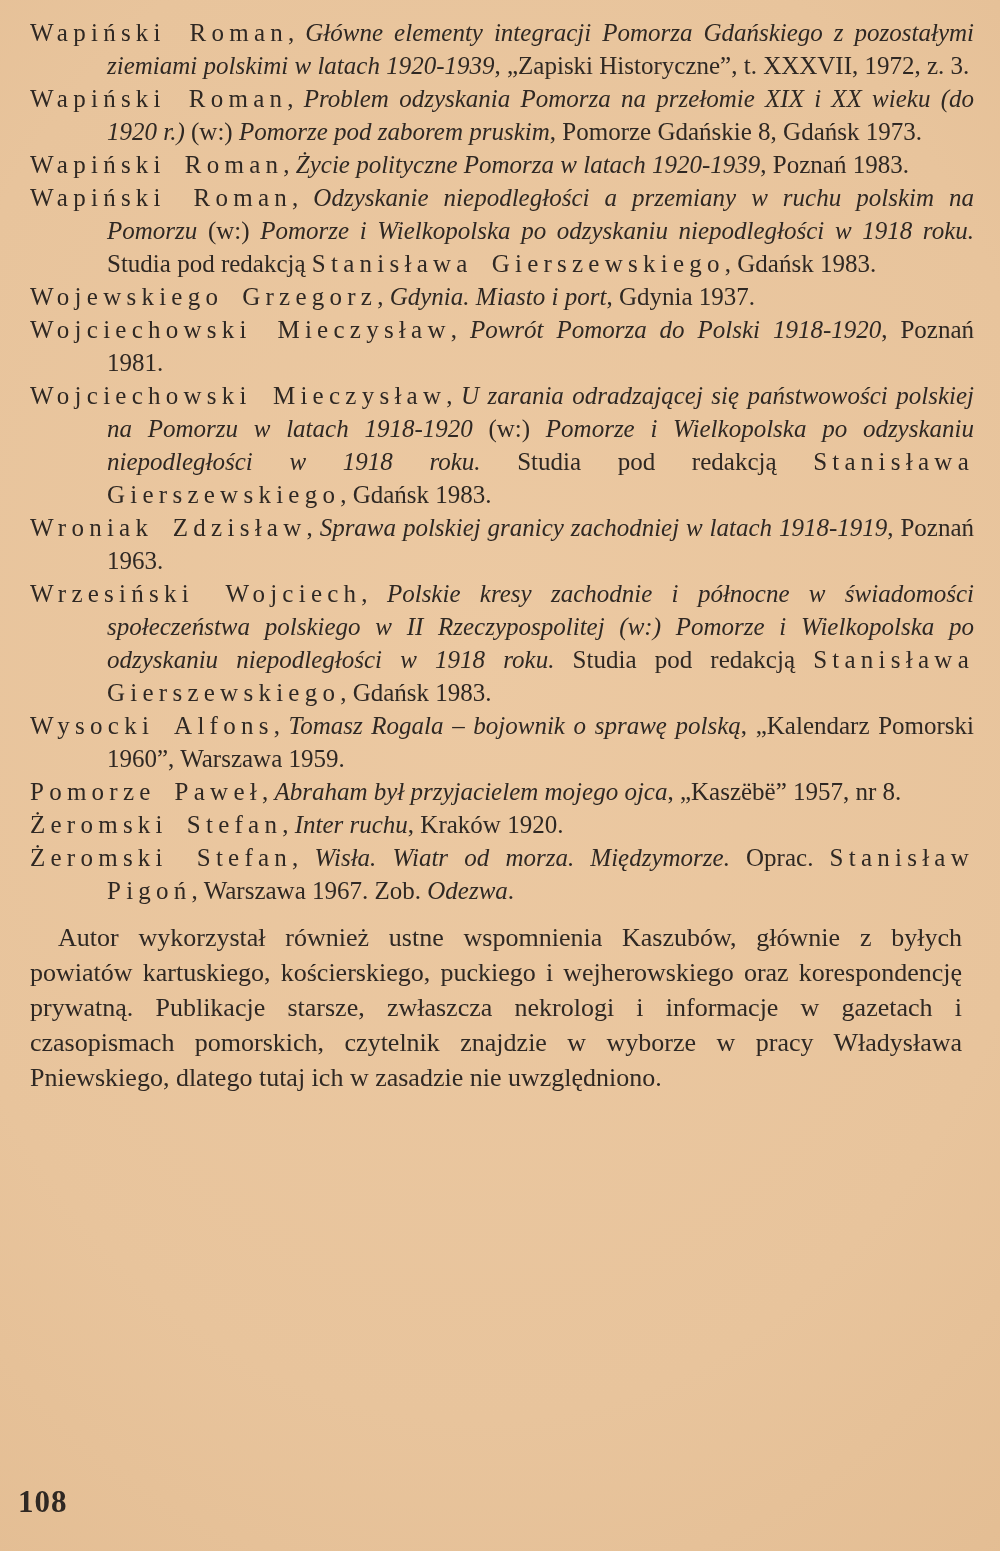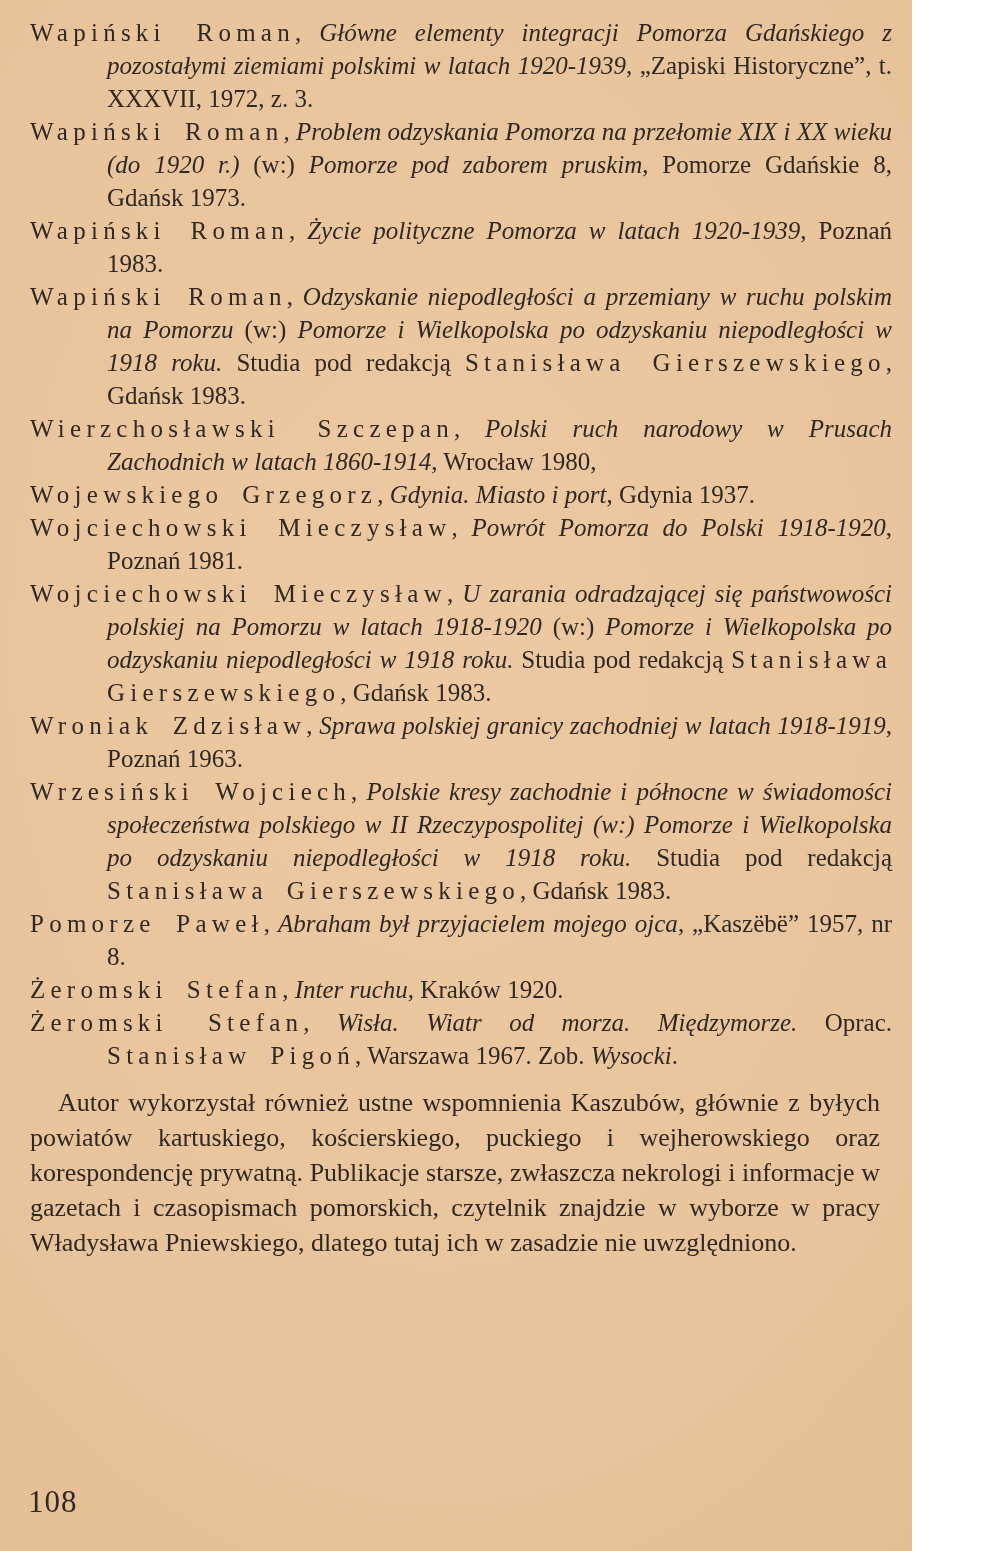--- a/index.html
+++ b/index.html
@@ -1,29 +1,29 @@
 <!DOCTYPE html>
 <html lang="pl"><head>
 <meta charset="utf-8">
 <style>
   html, body {
     margin: 0;
     padding: 0;
   }
   .page {
     position: relative;
-    width: 912px;
+    width: 1000px;
     height: 1551px;
     box-sizing: border-box;
     overflow: hidden;
     background:
       radial-gradient(ellipse 130% 110% at 48% 42%, #ecc9a2 0%, #e8c49c 45%, #e2bb90 75%, #d3a87c 100%);
     color: #2f2823;
     font-family: "Liberation Serif", "DejaVu Serif", serif;
-    padding: 16px 20px 0 30px;
+    padding: 16px 26px 0 30px;
   }
   .bib {
     font-size: 25px;
     line-height: 33px;
   }
   .entry {
     padding-left: 77px;
     text-indent: -77px;
     text-align: justify;
     hyphens: auto;
@@ -41,40 +41,41 @@
     margin: 13px 12px 0 0;
     font-size: 26px;
     line-height: 35px;
     text-align: justify;
     text-indent: 28px;
     hyphens: auto;
     -webkit-hyphens: auto;
   }
   .pagenum {
     position: absolute;
-    left: 28px;
+    left: 18px;
     top: 1484px;
     font-size: 31px;
     letter-spacing: 1px;
+    font-weight: bold;
   }
 </style>
 </head>
 <body>
 
 <div class="page">
   <div class="bib" id="bib">
       <div class="entry"><span class="spaced">Wapiński Roman</span><span class="roman">, </span><span class="italic">Główne elementy integracji Pomorza Gdańskiego z pozostałymi ziemiami polskimi w latach 1920-1939</span><span class="roman">, „Zapiski Historyczne”, t. XXXVII, 1972, z. 3.</span></div>
       <div class="entry"><span class="spaced">Wapiński Roman</span><span class="roman">, </span><span class="italic">Problem odzyskania Pomorza na przełomie XIX i XX wieku (do 1920 r.)</span><span class="roman"> (w:) </span><span class="italic">Pomorze pod zaborem pruskim</span><span class="roman">, Pomorze Gdańskie 8, Gdańsk 1973.</span></div>
       <div class="entry"><span class="spaced">Wapiński Roman</span><span class="roman">, </span><span class="italic">Życie polityczne Pomorza w latach 1920-1939</span><span class="roman">, Poznań 1983.</span></div>
       <div class="entry"><span class="spaced">Wapiński Roman</span><span class="roman">, </span><span class="italic">Odzyskanie niepodległości a przemiany w ruchu polskim na Pomorzu</span><span class="roman"> (w:) </span><span class="italic">Pomorze i Wielkopolska po odzyskaniu niepodległości w 1918 roku.</span><span class="roman"> Studia pod redakcją </span><span class="spaced">Stanisława Gierszewskiego</span><span class="roman">, Gdańsk 1983.</span></div>
-      <div class="entry"><span class="spaced">Wierzchosławski Szczepan</span><span class="roman">, </span><span class="italic">Polski ruch narodowy w Prusach Zachodnich w latach 1860-1914</span><span class="roman">, Wrocław 1980,</span></div>
       <div class="entry"><span class="spaced">Wojewskiego Grzegorz</span><span class="roman">, </span><span class="italic">Gdynia. Miasto i port</span><span class="roman">, Gdynia 1937.</span></div>
       <div class="entry"><span class="spaced">Wojciechowski Mieczysław</span><span class="roman">, </span><span class="italic">Powrót Pomorza do Polski 1918-1920</span><span class="roman">, Poznań 1981.</span></div>
       <div class="entry"><span class="spaced">Wojciechowski Mieczysław</span><span class="roman">, </span><span class="italic">U zarania odradzającej się państwowości polskiej na Pomorzu w latach 1918-1920</span><span class="roman"> (w:) </span><span class="italic">Pomorze i Wielkopolska po odzyskaniu niepodległości w 1918 roku.</span><span class="roman"> Studia pod redakcją </span><span class="spaced">Stanisława Gierszewskiego</span><span class="roman">, Gdańsk 1983.</span></div>
       <div class="entry"><span class="spaced">Wroniak Zdzisław</span><span class="roman">, </span><span class="italic">Sprawa polskiej granicy zachodniej w latach 1918-1919</span><span class="roman">, Poznań 1963.</span></div>
       <div class="entry"><span class="spaced">Wrzesiński Wojciech</span><span class="roman">, </span><span class="italic">Polskie kresy zachodnie i północne w świadomości społeczeństwa polskiego w II Rzeczypospolitej (w:) Pomorze i Wielkopolska po odzyskaniu niepodległości w 1918 roku.</span><span class="roman"> Studia pod redakcją </span><span class="spaced">Stanisława Gierszewskiego</span><span class="roman">, Gdańsk 1983.</span></div>
+      <div class="entry"><span class="spaced">Wysocki Alfons</span><span class="roman">, </span><span class="italic">Tomasz Rogala – bojownik o sprawę polską</span><span class="roman">, „Kalendarz Pomorski 1960”, Warszawa 1959.</span></div>
       <div class="entry"><span class="spaced">Pomorze Paweł</span><span class="roman">, </span><span class="italic">Abraham był przyjacielem mojego ojca</span><span class="roman">, „Kaszëbë” 1957, nr 8.</span></div>
       <div class="entry"><span class="spaced">Żeromski Stefan</span><span class="roman">, </span><span class="italic">Inter ruchu</span><span class="roman">, Kraków 1920.</span></div>
-      <div class="entry"><span class="spaced">Żeromski Stefan</span><span class="roman">, </span><span class="italic">Wisła. Wiatr od morza. Międzymorze.</span><span class="roman"> Oprac. </span><span class="spaced">Stanisław Pigoń</span><span class="roman">, Warszawa 1967. Zob. </span><span class="italic">Wysocki</span><span class="roman">.</span></div>
+      <div class="entry"><span class="spaced">Żeromski Stefan</span><span class="roman">, </span><span class="italic">Wisła. Wiatr od morza. Międzymorze.</span><span class="roman"> Oprac. </span><span class="spaced">Stanisław Pigoń</span><span class="roman">, Warszawa 1967. Zob. </span><span class="italic">Odezwa</span><span class="roman">.</span></div>
     </div>
   <p class="closing">Autor wykorzystał również ustne wspomnienia Kaszubów, głównie z byłych powiatów kartuskiego, kościerskiego, puckiego i wejherowskiego oraz korespondencję prywatną. Publikacje starsze, zwłaszcza nekrologi i informacje w gazetach i czasopismach pomorskich, czytelnik znajdzie w wyborze w pracy Władysława Pniewskiego, dlatego tutaj ich w zasadzie nie uwzględniono.</p>
   <div class="pagenum">108</div>
 </div>
 
 </body></html>

